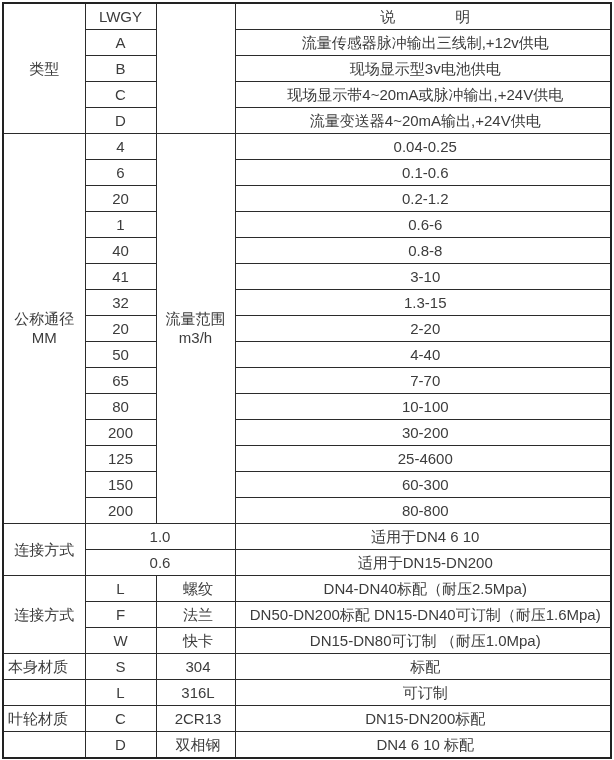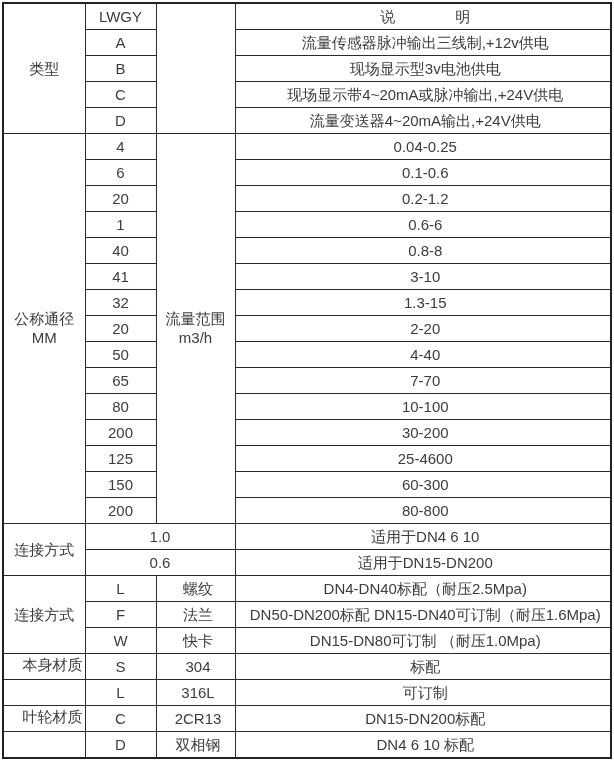--- a/index.html
+++ b/index.html
@@ -28,23 +28,22 @@
     vertical-align: middle;
     line-height: 1.2;
     overflow: hidden;
     white-space: nowrap;
   }
   table.spec-table td.left {
     text-align: center;
     padding-left: 7px;
   }
   table.spec-table td.label-left {
-    text-align: right;
+    text-align: left;
     padding-left: 4px;
-    font-family: Liberation Mono, monospace;
   }
   .two-line span { display: block; line-height: 1.25; }
 </style>
 </head>
 <body>
 
 <table class="spec-table">
   <colgroup>
     <col style="width:82px">
     <col style="width:71px">

